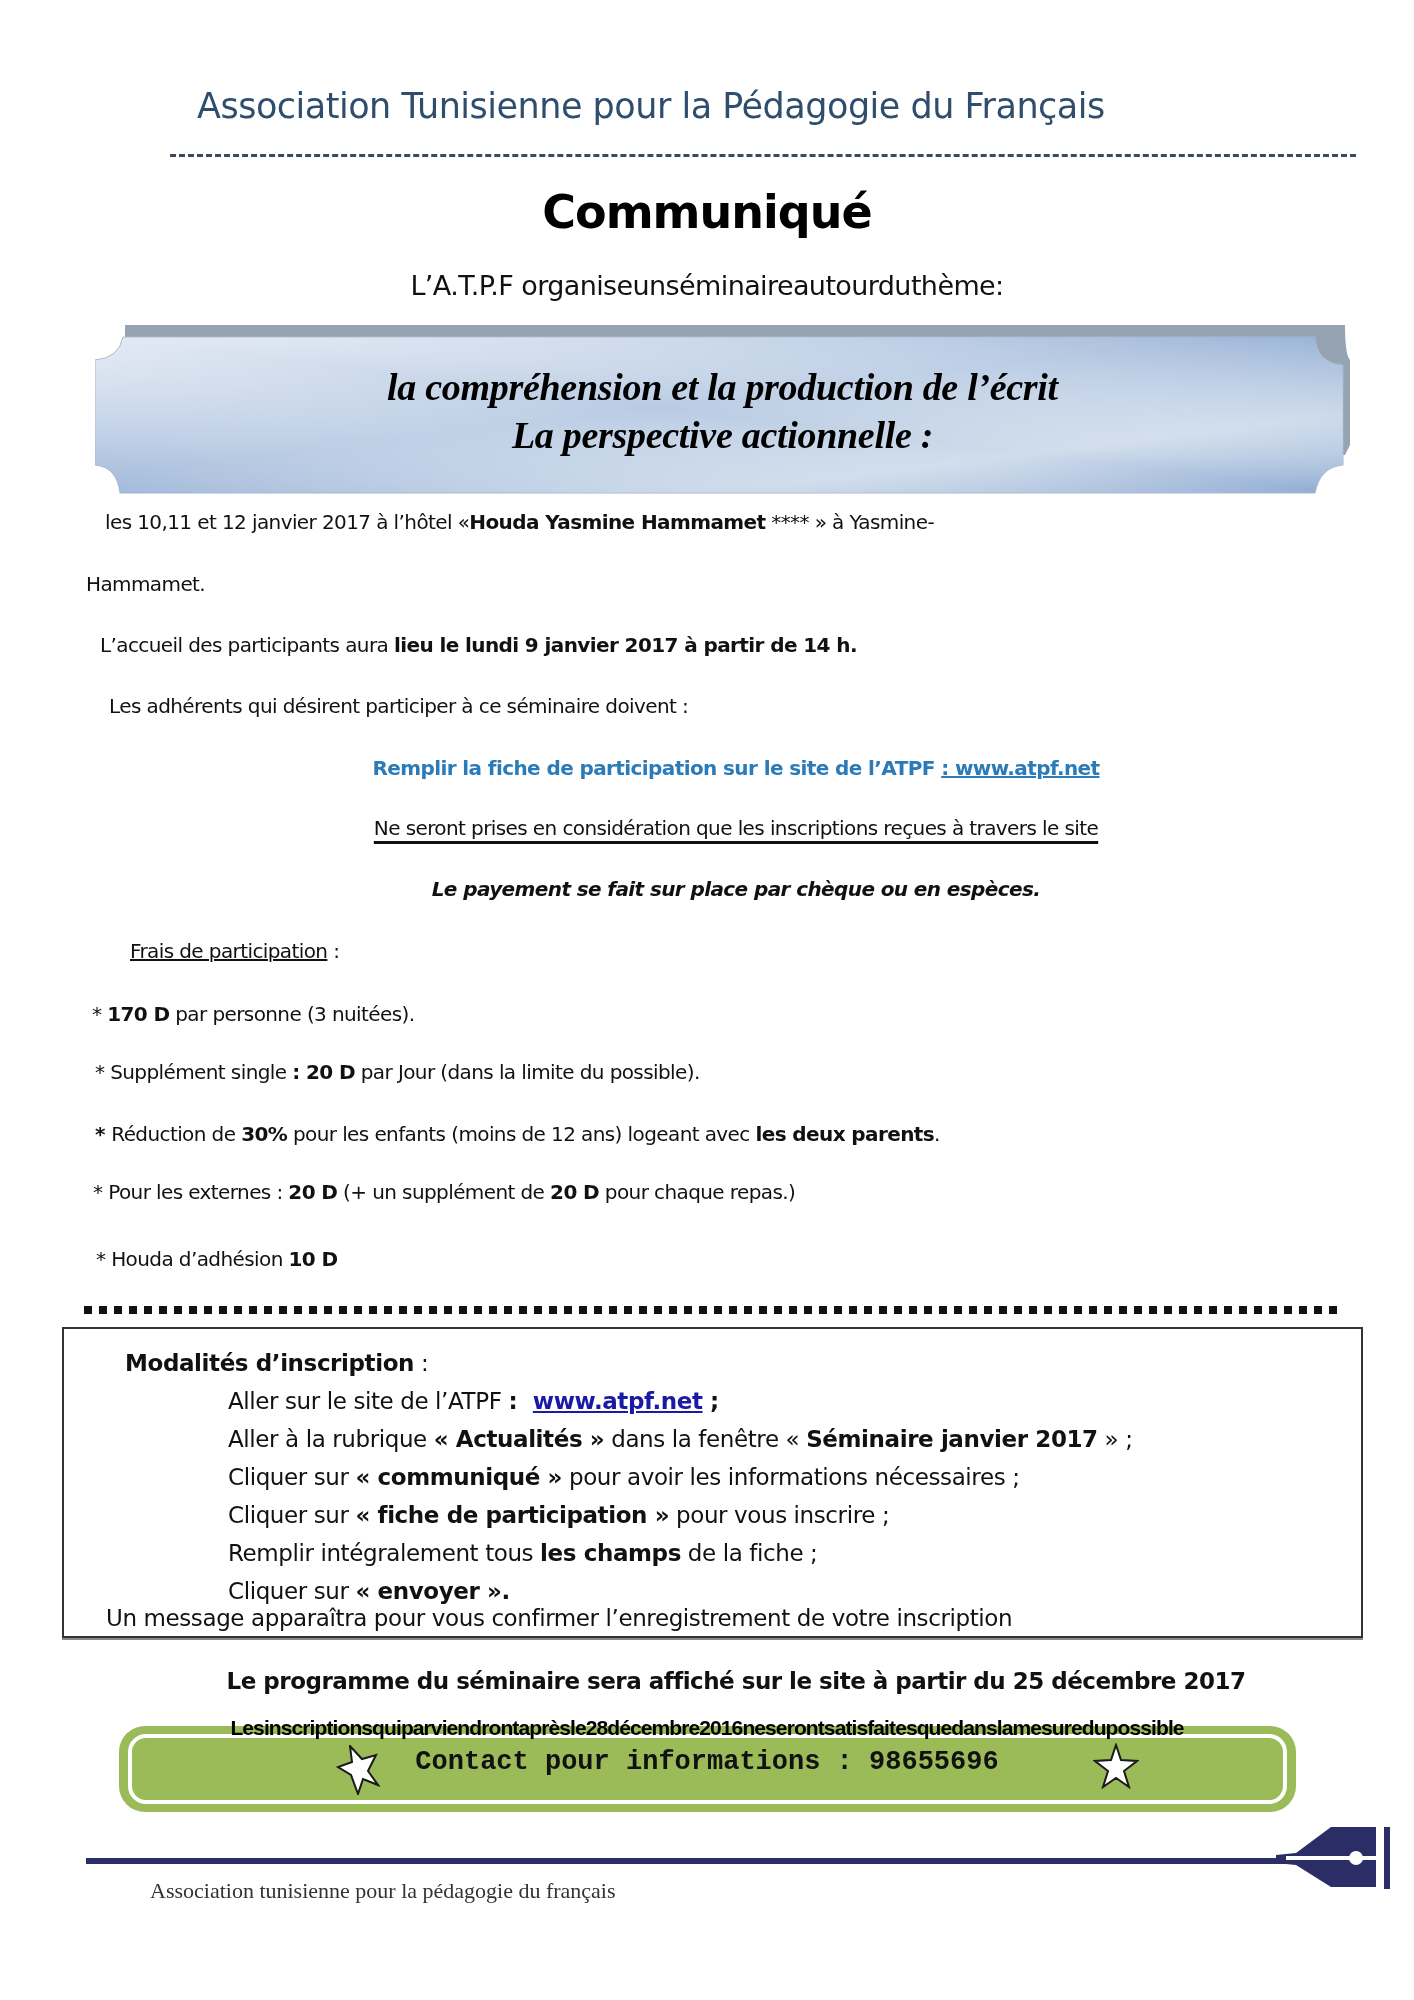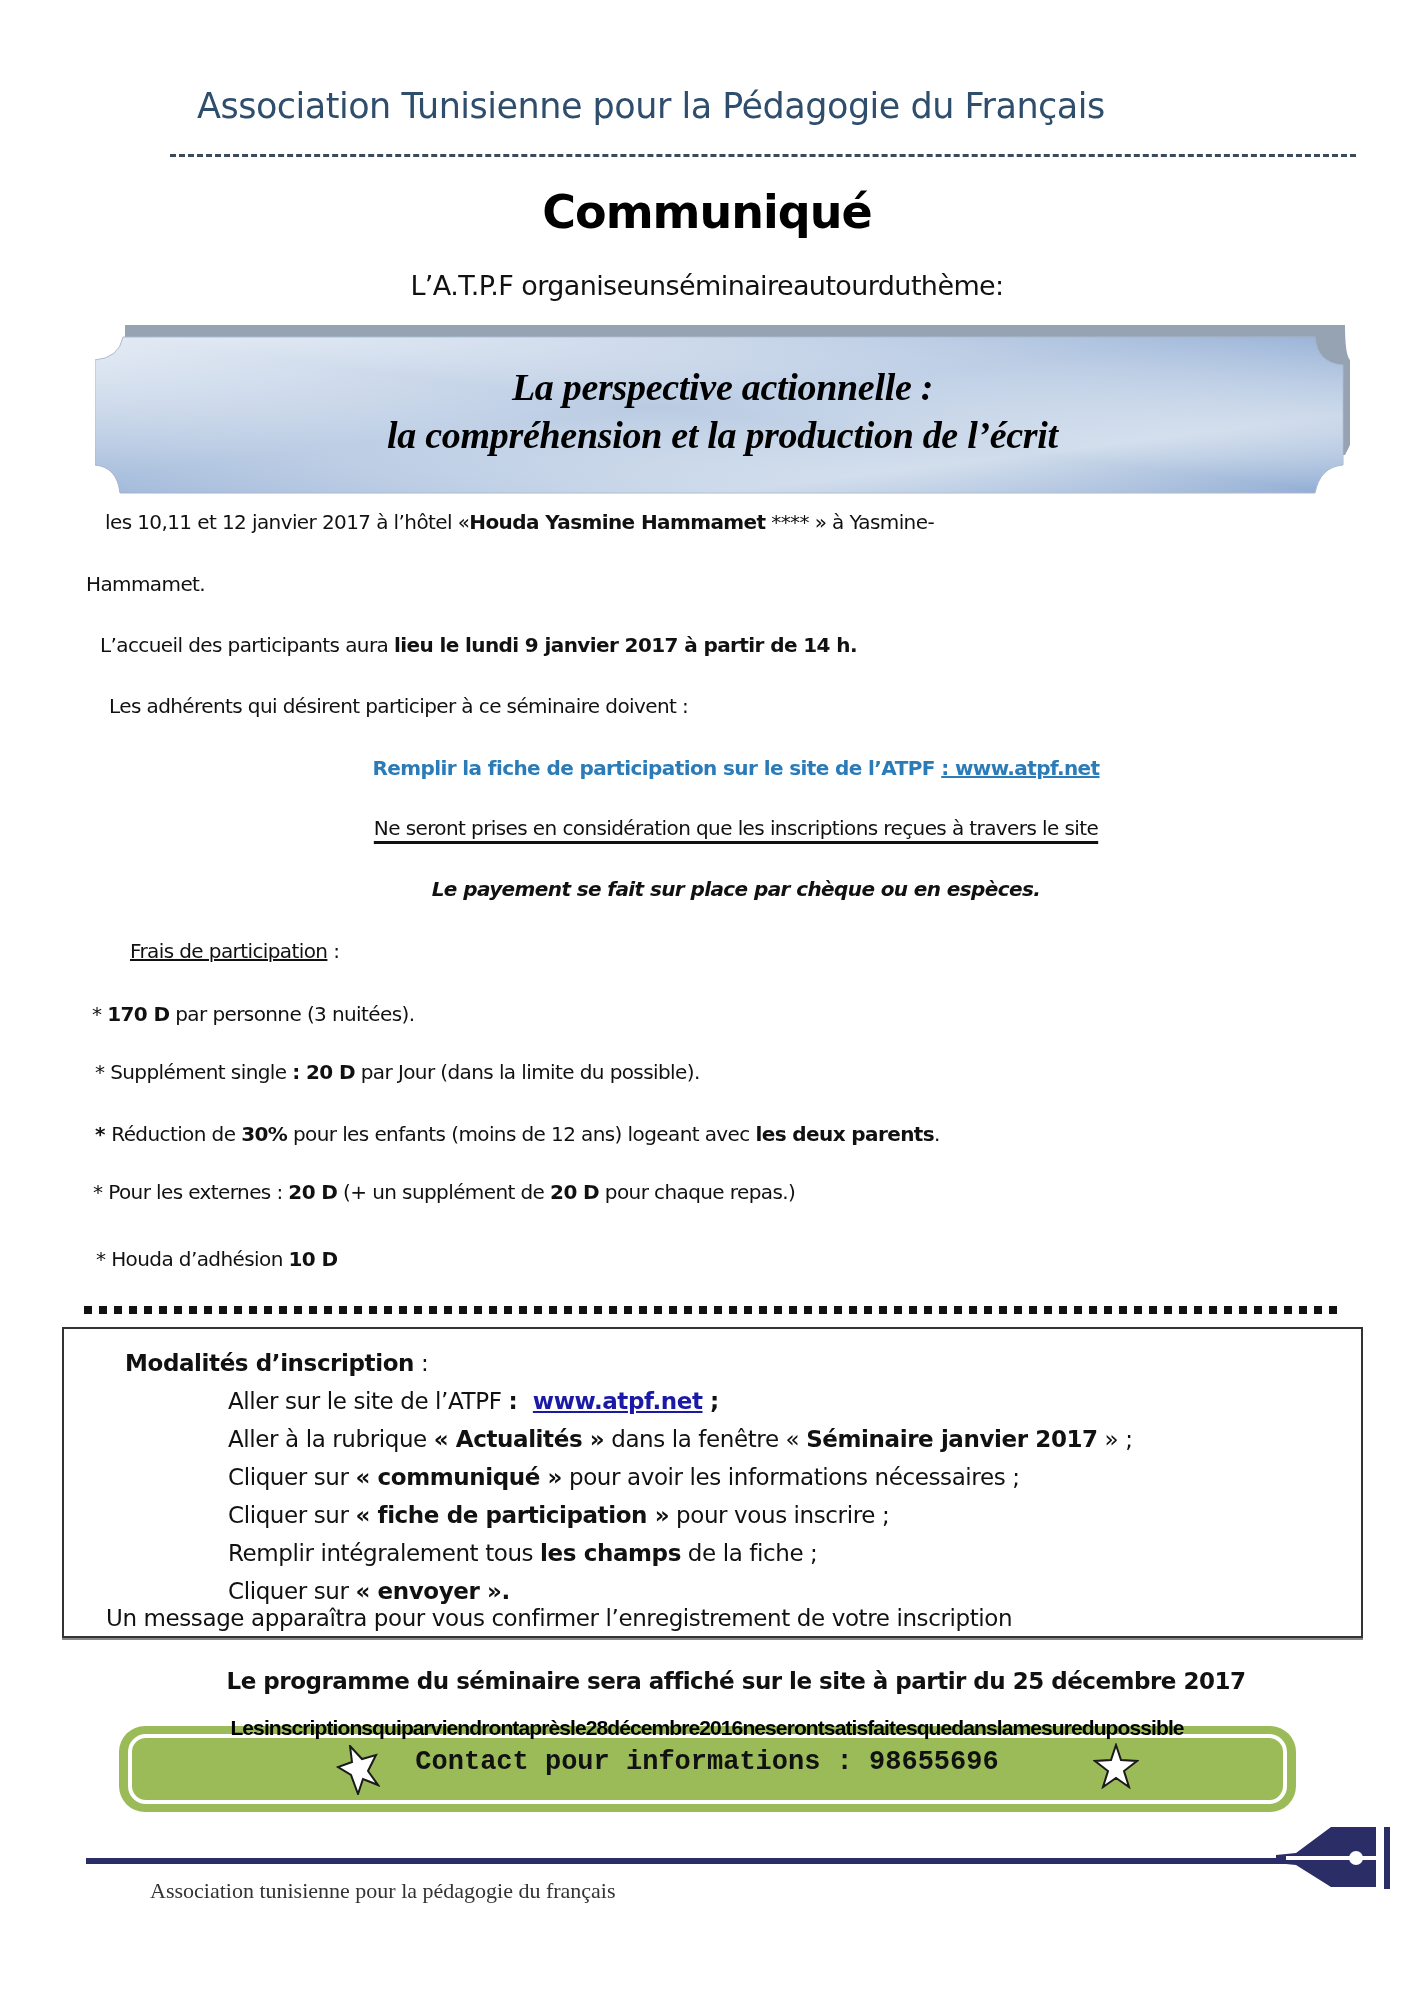--- a/index.html
+++ b/index.html
@@ -69,22 +69,22 @@
         <stop offset="1" stop-color="#8fabd3" stop-opacity="0.6"></stop>
       </linearGradient>
     </defs>
 
     <path d="M30 0 H1250 Q1250 30 1255 35 V120 L1250 130 H30 Z" fill="#95a3b3"></path>
 
     <path d="M28 12 H1220 Q1222 38 1248 40 V140 Q1225 142 1220 168 H25 Q22 142 0 140 V35 Q24 33 28 12 Z" fill="url(#bg)" stroke="#a8b8cc" stroke-width="1"></path>
     <path d="M28 12 H1220 Q1222 38 1248 40 V140 Q1225 142 1220 168 H25 Q22 142 0 140 V35 Q24 33 28 12 Z" fill="url(#bg2)"></path>
   </svg>
   <div id="banner-text">
+    <div>la compréhension et la production de l’écrit</div>
     <div>La perspective actionnelle :</div>
-    <div>la compréhension et la production de l’écrit</div>
   </div>
 </div>
 
 <div class="abs line" style="left:105px; top:510px;"><span>les 10,11 et 12 janvier 2017 à l’hôtel «</span><b>Houda Yasmine Hammamet</b><span> **** » à Yasmine-</span></div>
 <div class="abs line" style="left:86px; top:572px;">Hammamet.</div>
 <div class="abs line" style="left:100px; top:633px;"><span>L’accueil des participants aura </span><b>lieu le lundi 9 janvier 2017 à partir de 14 h.</b></div>
 <div class="abs line" style="left:109px; top:694px;">Les adhérents qui désirent participer à ce séminaire doivent :</div>
 <div class="abs line center blue" style="top:756px;"><span>Remplir la fiche de participation sur le site de l’ATPF </span><span class="u">: www.atpf.net</span></div>
 <div class="abs line center" style="top:816px;"><span style="text-decoration:underline; text-decoration-thickness:3px; text-underline-offset:6px;">Ne seront prises en considération que les inscriptions reçues à travers le site</span></div>
 <div class="abs line center" style="top:877px; font-weight:bold; font-style:italic;">Le payement se fait sur place par chèque ou en espèces.</div>

